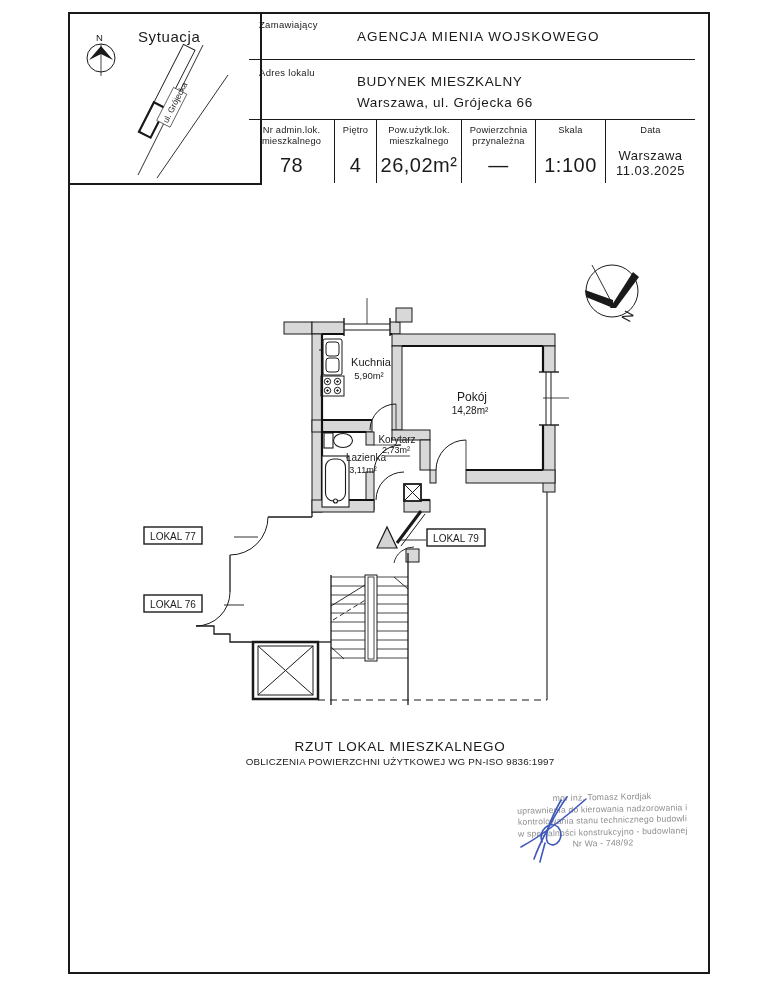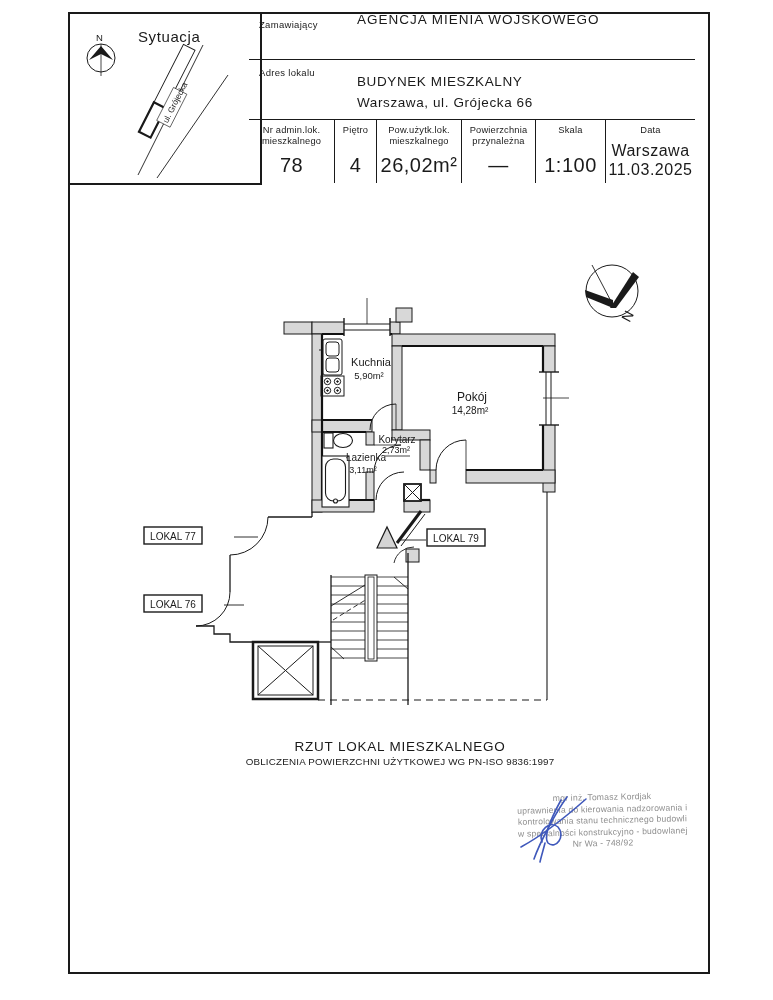--- a/index.html
+++ b/index.html
@@ -11,29 +11,29 @@
   
   #situation{left:68px;top:12px;width:192px;height:171px;border-right:2px solid #1a1a1a;border-bottom:2px solid #1a1a1a;}
   #situation-title{left:138px;top:28px;font-size:15px;letter-spacing:.6px;}
   
   #title-block{left:249px;top:12px;width:446px;height:171px;font-size:9.5px;}
   .tb-row{display:flex;border-bottom:1.5px solid #1a1a1a;box-sizing:border-box;}
   .tb-row:last-child{border-bottom:none;}
   .tb-label{width:100px;padding:7px 4px 0 10px;box-sizing:border-box;font-size:9.5px;letter-spacing:.3px;}
   .tb-value{flex:1;padding-left:8px;}
   #row-client{height:48px;}
-  #row-client .tb-value{font-size:13.5px;letter-spacing:1px;}
+  #row-client .tb-value{font-size:13.5px;letter-spacing:1px;padding-top:17px;}
   #row-address{height:60px;}
   #row-address .tb-value{font-size:13.5px;letter-spacing:.6px;padding-top:12px;line-height:1.55;}
   #row-meta{height:63px;}
   .tb-cell{border-right:1.5px solid #1a1a1a;box-sizing:border-box;display:flex;flex-direction:column;align-items:center;text-align:center;padding-top:5px;}
   .tb-cell:last-child{border-right:none;}
   .cell-label{font-size:9.3px;line-height:1.2;letter-spacing:.2px;}
   .cell-value{font-size:20px;margin-top:auto;margin-bottom:6px;letter-spacing:.5px;}
-  #cell-date .cell-value{margin-bottom:4px;line-height:1.15;font-size:16px;}
+  #cell-date .cell-value{margin-bottom:4px;line-height:1.15;font-size:13px;}
   
   #caption{left:240px;top:739px;width:320px;text-align:center;}
   #caption-line1{font-size:13.5px;letter-spacing:.8px;}
   #caption-line2{font-size:9.8px;margin-top:2px;letter-spacing:.2px;}
   
   #stamp{left:500px;top:792px;width:205px;text-align:center;color:#8e8e8e;
          font-size:8.6px;line-height:1.35;transform:rotate(-1.2deg);letter-spacing:.2px;}
   svg text{font-family:"Liberation Sans","DejaVu Sans",sans-serif;fill:#1a1a1a;}
 </style>
 </head>

